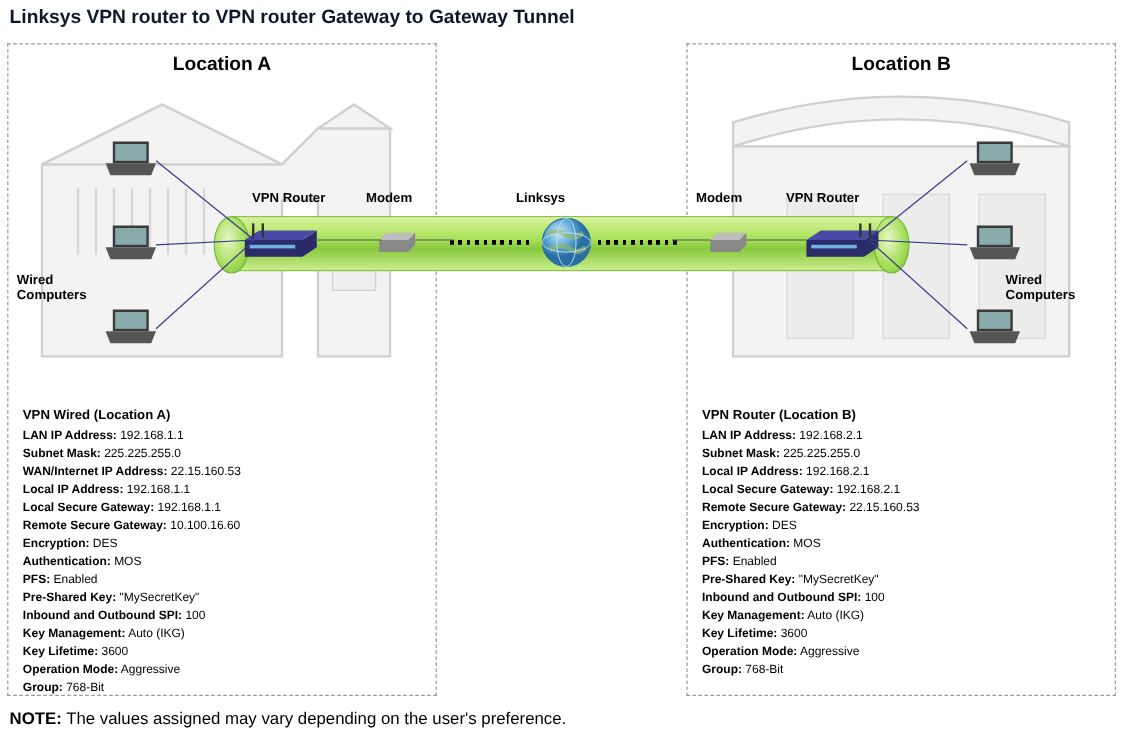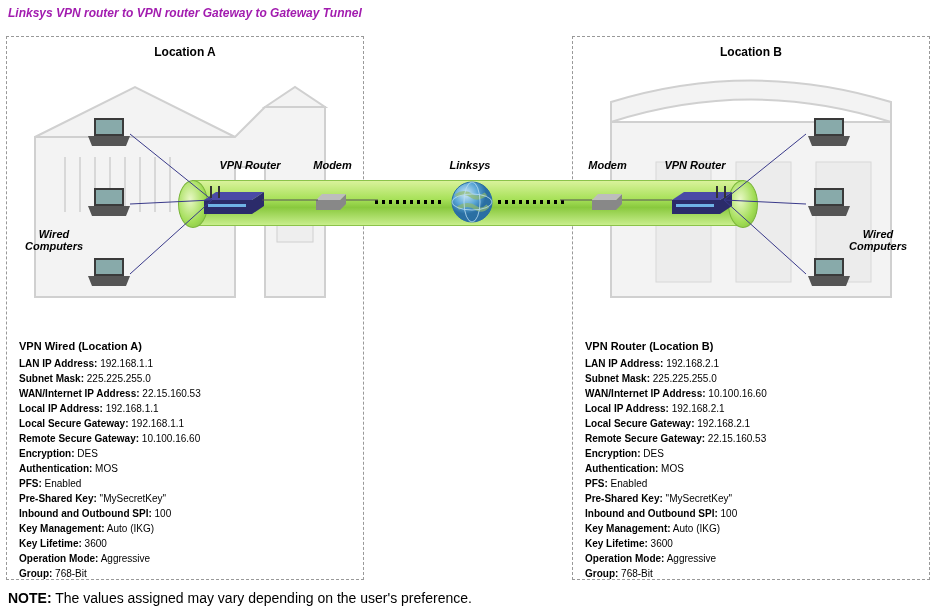--- a/index.html
+++ b/index.html
@@ -1,24 +1,24 @@
 <!DOCTYPE html>
 <html><head>
 <meta charset="utf-8">
 <style>
   html,body{margin:0;padding:0;background:#fff;font-family:Verdana,Geneva,sans-serif;color:#000;}
   .canvas{position:relative;width:936px;height:612px;}
-  .title{position:absolute;left:8px;top:6px;font-size:12px;font-weight:bold;color:#a21caf;font-style:italic;}
+  .title{position:absolute;left:8px;top:6px;font-size:16px;font-weight:bold;color:#0f172a;}
   .loc{position:absolute;border:1px dashed #999;}
   .loc-a{left:6px;top:36px;width:356px;height:542px;}
   .loc-b{left:572px;top:36px;width:356px;height:542px;}
-  .loc-title{position:absolute;top:8px;left:0;right:0;text-align:center;font-size:12px;font-weight:bold;}
+  .loc-title{position:absolute;top:8px;left:0;right:0;text-align:center;font-size:16px;font-weight:bold;}
   .building{position:absolute;left:8px;top:30px;width:340px;height:250px;}
   .building svg{width:100%;height:100%;}
-  .label{font-size:11px;font-weight:bold;position:absolute;text-align:center;font-style:italic;}
+  .label{font-size:11px;font-weight:bold;position:absolute;}
   .wired-a{left:14px;top:228px;width:80px;}
   .wired-b{left:838px;top:228px;width:80px;}
   .router-a{left:210px;top:159px;width:80px;}
   .router-b{left:655px;top:159px;width:80px;}
   .modem-a{left:305px;top:159px;width:55px;}
   .modem-b{left:580px;top:159px;width:55px;}
   .internet{left:430px;top:159px;width:80px;}
   
   .tube{position:absolute;left:192px;top:180px;width:552px;height:44px;
         background:linear-gradient(#d9f29b,#a9e25b 40%,#89c93e 60%,#c8ee8c);
@@ -120,21 +120,20 @@
           <rect x="155" y="95" width="55" height="120"></rect>
           <rect x="235" y="95" width="55" height="120"></rect>
         </g>
       </svg>
     </div>
     <div class="cfg cfg-b">
       <h3>VPN Router (Location B)</h3>
       <div id="cfgB-rows">
           <div><span class="k">LAN IP Address:</span><span class="v"> 192.168.2.1</span></div>
           <div><span class="k">Subnet Mask:</span><span class="v"> 225.225.255.0</span></div>
-          <div><span class="k">WAN/Internet IP Address:</span><span class="v"> 10.100.16.60</span></div>
           <div><span class="k">Local IP Address:</span><span class="v"> 192.168.2.1</span></div>
           <div><span class="k">Local Secure Gateway:</span><span class="v"> 192.168.2.1</span></div>
           <div><span class="k">Remote Secure Gateway:</span><span class="v"> 22.15.160.53</span></div>
           <div><span class="k">Encryption:</span><span class="v"> DES</span></div>
           <div><span class="k">Authentication:</span><span class="v"> MOS</span></div>
           <div><span class="k">PFS:</span><span class="v"> Enabled</span></div>
           <div><span class="k">Pre-Shared Key:</span><span class="v"> "MySecretKey"</span></div>
           <div><span class="k">Inbound and Outbound SPI:</span><span class="v"> 100</span></div>
           <div><span class="k">Key Management:</span><span class="v"> Auto (IKG)</span></div>
           <div><span class="k">Key Lifetime:</span><span class="v"> 3600</span></div>

